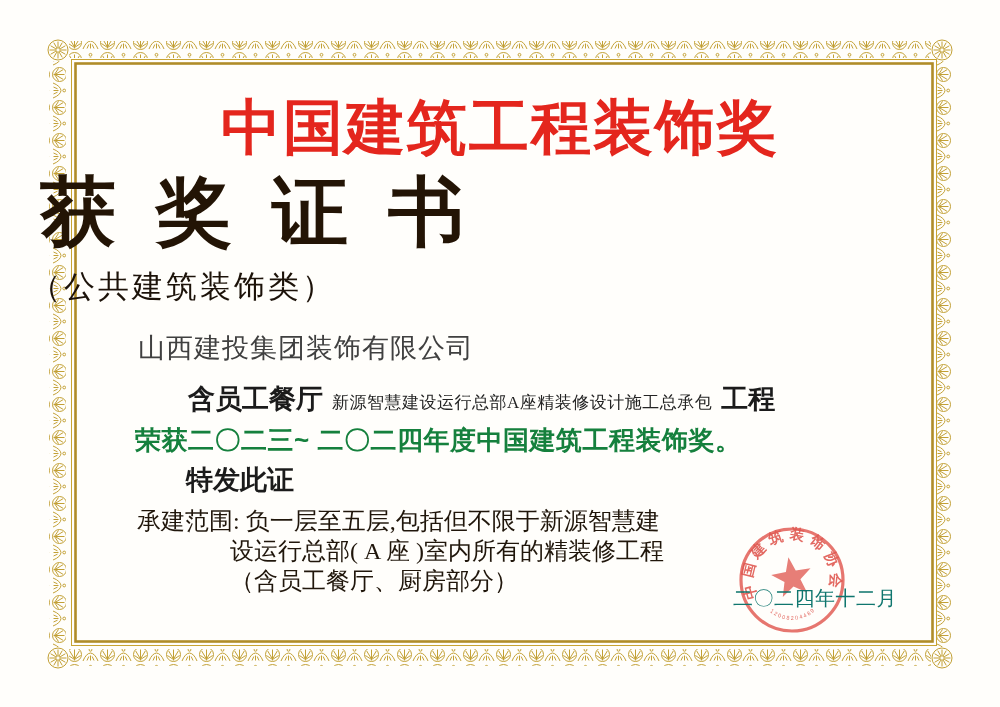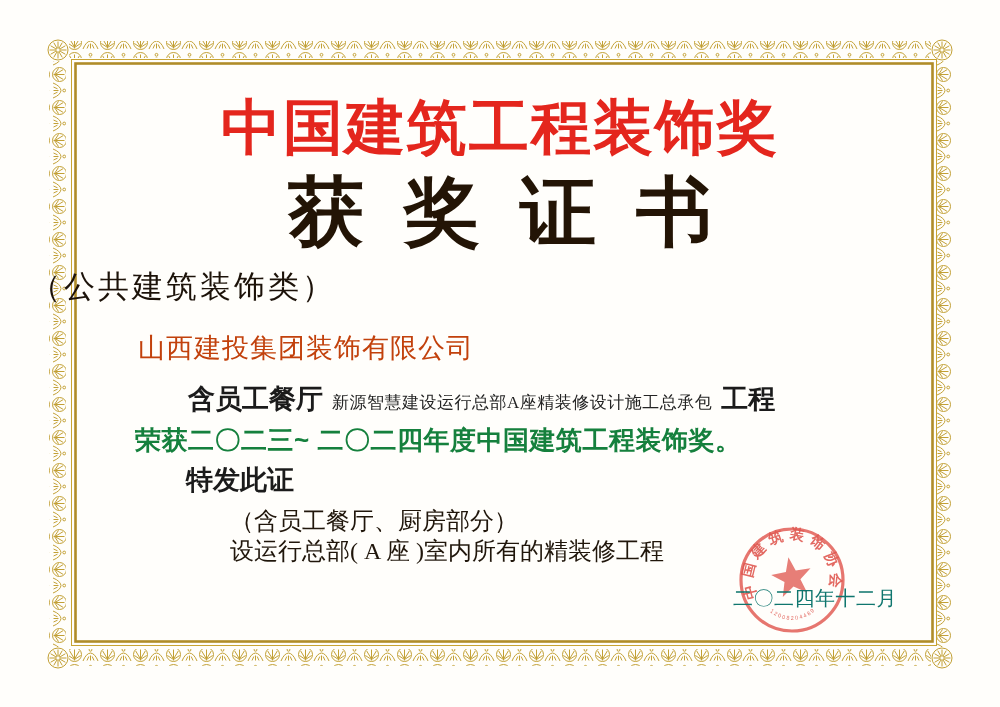--- a/index.html
+++ b/index.html
@@ -16,34 +16,34 @@
 
   .main-title{
     position:absolute;left:0;right:0;top:97px;
     text-align:center;
     font-family:"Liberation Serif","DejaVu Serif",serif;
     font-weight:bold;font-size:60px;line-height:1.05;
     color:#e4261d;letter-spacing:2px;margin:0;
   }
   .cert-title{
     position:absolute;left:0;right:0;top:170px;
-    text-align:center;
+    text-align:left;
     font-family:"DejaVu Serif","Liberation Serif",serif;
     font-weight:bold;font-size:76px;line-height:1.1;
     color:#231405;letter-spacing:40px;padding-left:40px;margin:0;
   }
   .category{
     position:absolute;left:0;right:0;top:266px;
     font-family:"Liberation Serif","DejaVu Serif",serif;
     font-size:31px;color:#1c1209;letter-spacing:3px;padding-left:30px;
   }
   .recipient{
     position:absolute;left:138px;top:330px;
     font-family:"Liberation Serif","DejaVu Serif",serif;
-    font-size:27px;color:#c2410c;letter-spacing:1px;
+    font-size:27px;color:#404040;letter-spacing:1px;
   }
   .body-line1{
     position:absolute;left:188px;top:381px;
     white-space:nowrap;color:#1b1b1b;
   }
   .bold-hei{font-size:27px;font-weight:bold;font-family:"Liberation Sans",sans-serif;}
   .project{
     font-size:17px;
     font-family:"Liberation Serif","DejaVu Serif",serif;
     color:#242424;margin:0 9px;letter-spacing:0.5px;
@@ -131,22 +131,23 @@
 
     <div class="body-line1">
       <span class="bold-hei">含员工餐厅</span><span class="project">新源智慧建设运行总部A座精装修设计施工总承包</span><span class="bold-hei">工程</span>
     </div>
 
     <div class="body-line2">荣获二〇二三~ 二〇二四年度中国建筑工程装饰奖。</div>
 
     <div class="body-line3">特发此证</div>
 
     <div class="scope">
+      <div>承建范围: 负一层至五层,包括但不限于新源智慧建</div>
+      <div class="indent">设运行总部( A 座 )室内所有的精装修工程</div>
       <div class="indent">（含员工餐厅、厨房部分）</div>
-      <div class="indent">设运行总部( A 座 )室内所有的精装修工程</div>
     </div>
 
     <svg class="seal" width="122" height="122" viewBox="0 0 122 122" aria-hidden="true">
       <defs>
         <path id="sealTopArc" d="M28,80 A39,39 0 1 1 94,80" fill="none"></path>
         <path id="sealBottomArc" d="M36,90 A34,34 0 0 0 86,90" fill="none"></path>
       </defs>
       <circle cx="61" cy="61" r="51" fill="none" stroke="#E15A52" stroke-width="3.2" opacity="0.9"></circle>
       <path d="M57.4,38.3 L54.9,53.1 L40.2,56.1 L53.5,63.0 L51.8,77.9 L62.5,67.4 L76.1,73.6 L69.4,60.2 L79.5,49.2 L64.7,51.4 Z" fill="#E15A52" opacity="0.85"></path>
       <text font-size="14.5" fill="#DD4B43" letter-spacing="5" font-family="Liberation Serif, serif" font-weight="bold" opacity="0.9">

